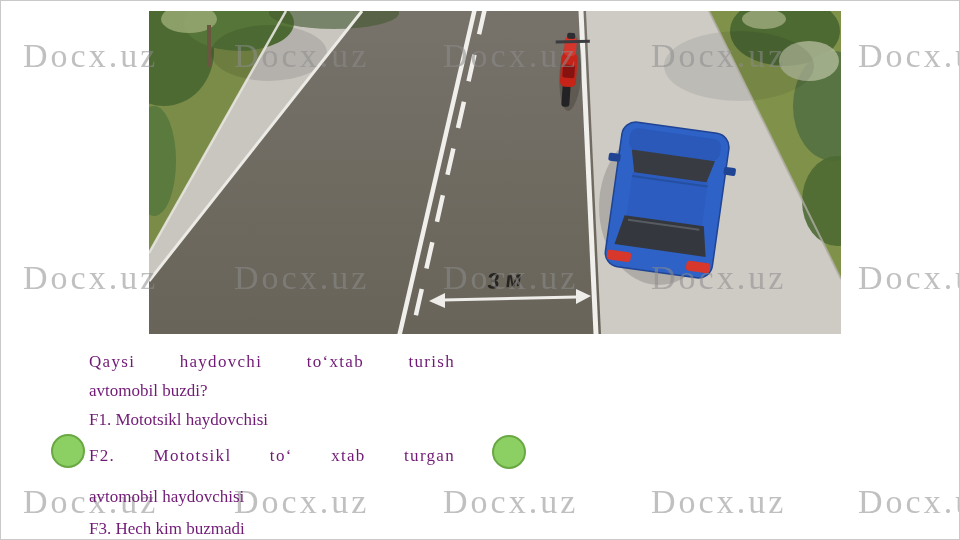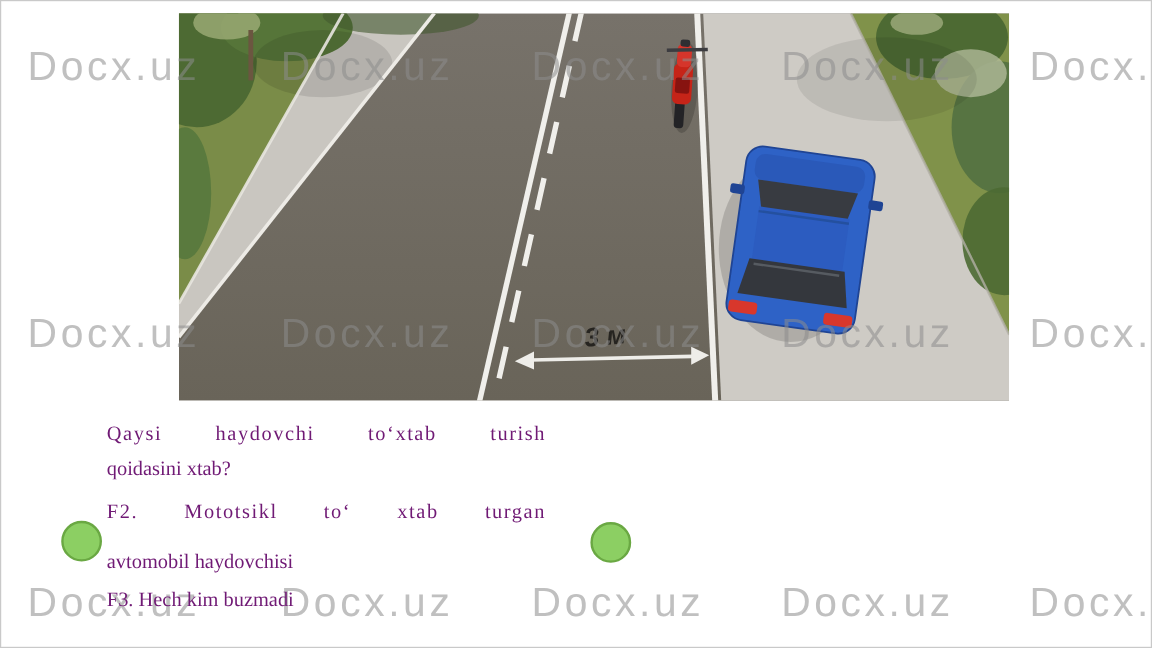--- a/index.html
+++ b/index.html
@@ -13,21 +13,21 @@
   }
   
   .photo{
     position:absolute;left:148px;top:10px;width:692px;height:323px;
     overflow:hidden;
   }
   .photo svg{display:block;width:692px;height:323px;}
   
   .wm{
     position:absolute;
-    font-family:Liberation Sans, sans-serif;
+    font-family:Liberation Serif, serif;
     font-size:34px;
     letter-spacing:3px;
     color:rgba(140,140,140,0.55);
     white-space:nowrap;
     z-index:5;
     pointer-events:none;
   }
   
   .qcol{
     position:absolute;
@@ -160,21 +160,22 @@
       <span class="wm" style="left: 857px; top: 258px;">Docx.uz</span>
       <span class="wm" style="left: 22px; top: 482px;">Docx.uz</span>
       <span class="wm" style="left: 233px; top: 482px;">Docx.uz</span>
       <span class="wm" style="left: 442px; top: 482px;">Docx.uz</span>
       <span class="wm" style="left: 650px; top: 482px;">Docx.uz</span>
       <span class="wm" style="left: 857px; top: 482px;">Docx.uz</span>
     </div>
 
   <div class="qcol qcol-left" id="col-uz">
       <div class="line stretch">Qaysi haydovchi toʻxtab turish</div>
-      <div class="line">qoidasini xtab?</div>
+      <div class="line">avtomobil buzdi?</div>
+      <div class="line">F1. Mototsikl haydovchisi</div>
       <div class="line stretch m4">F2. Mototsikl toʻ xtab turgan</div>
       <div class="line m5">avtomobil haydovchisi</div>
       <div class="line m6">F3. Hech kim buzmadi</div>
     </div>
 
 
   <div class="bullet bullet-left" style="background: rgb(140, 207, 99); border: 2px solid rgb(106, 168, 67);"></div>
   <div class="bullet bullet-right" style="background: rgb(140, 207, 99); border: 2px solid rgb(106, 168, 67);"></div>
 
 </div>

